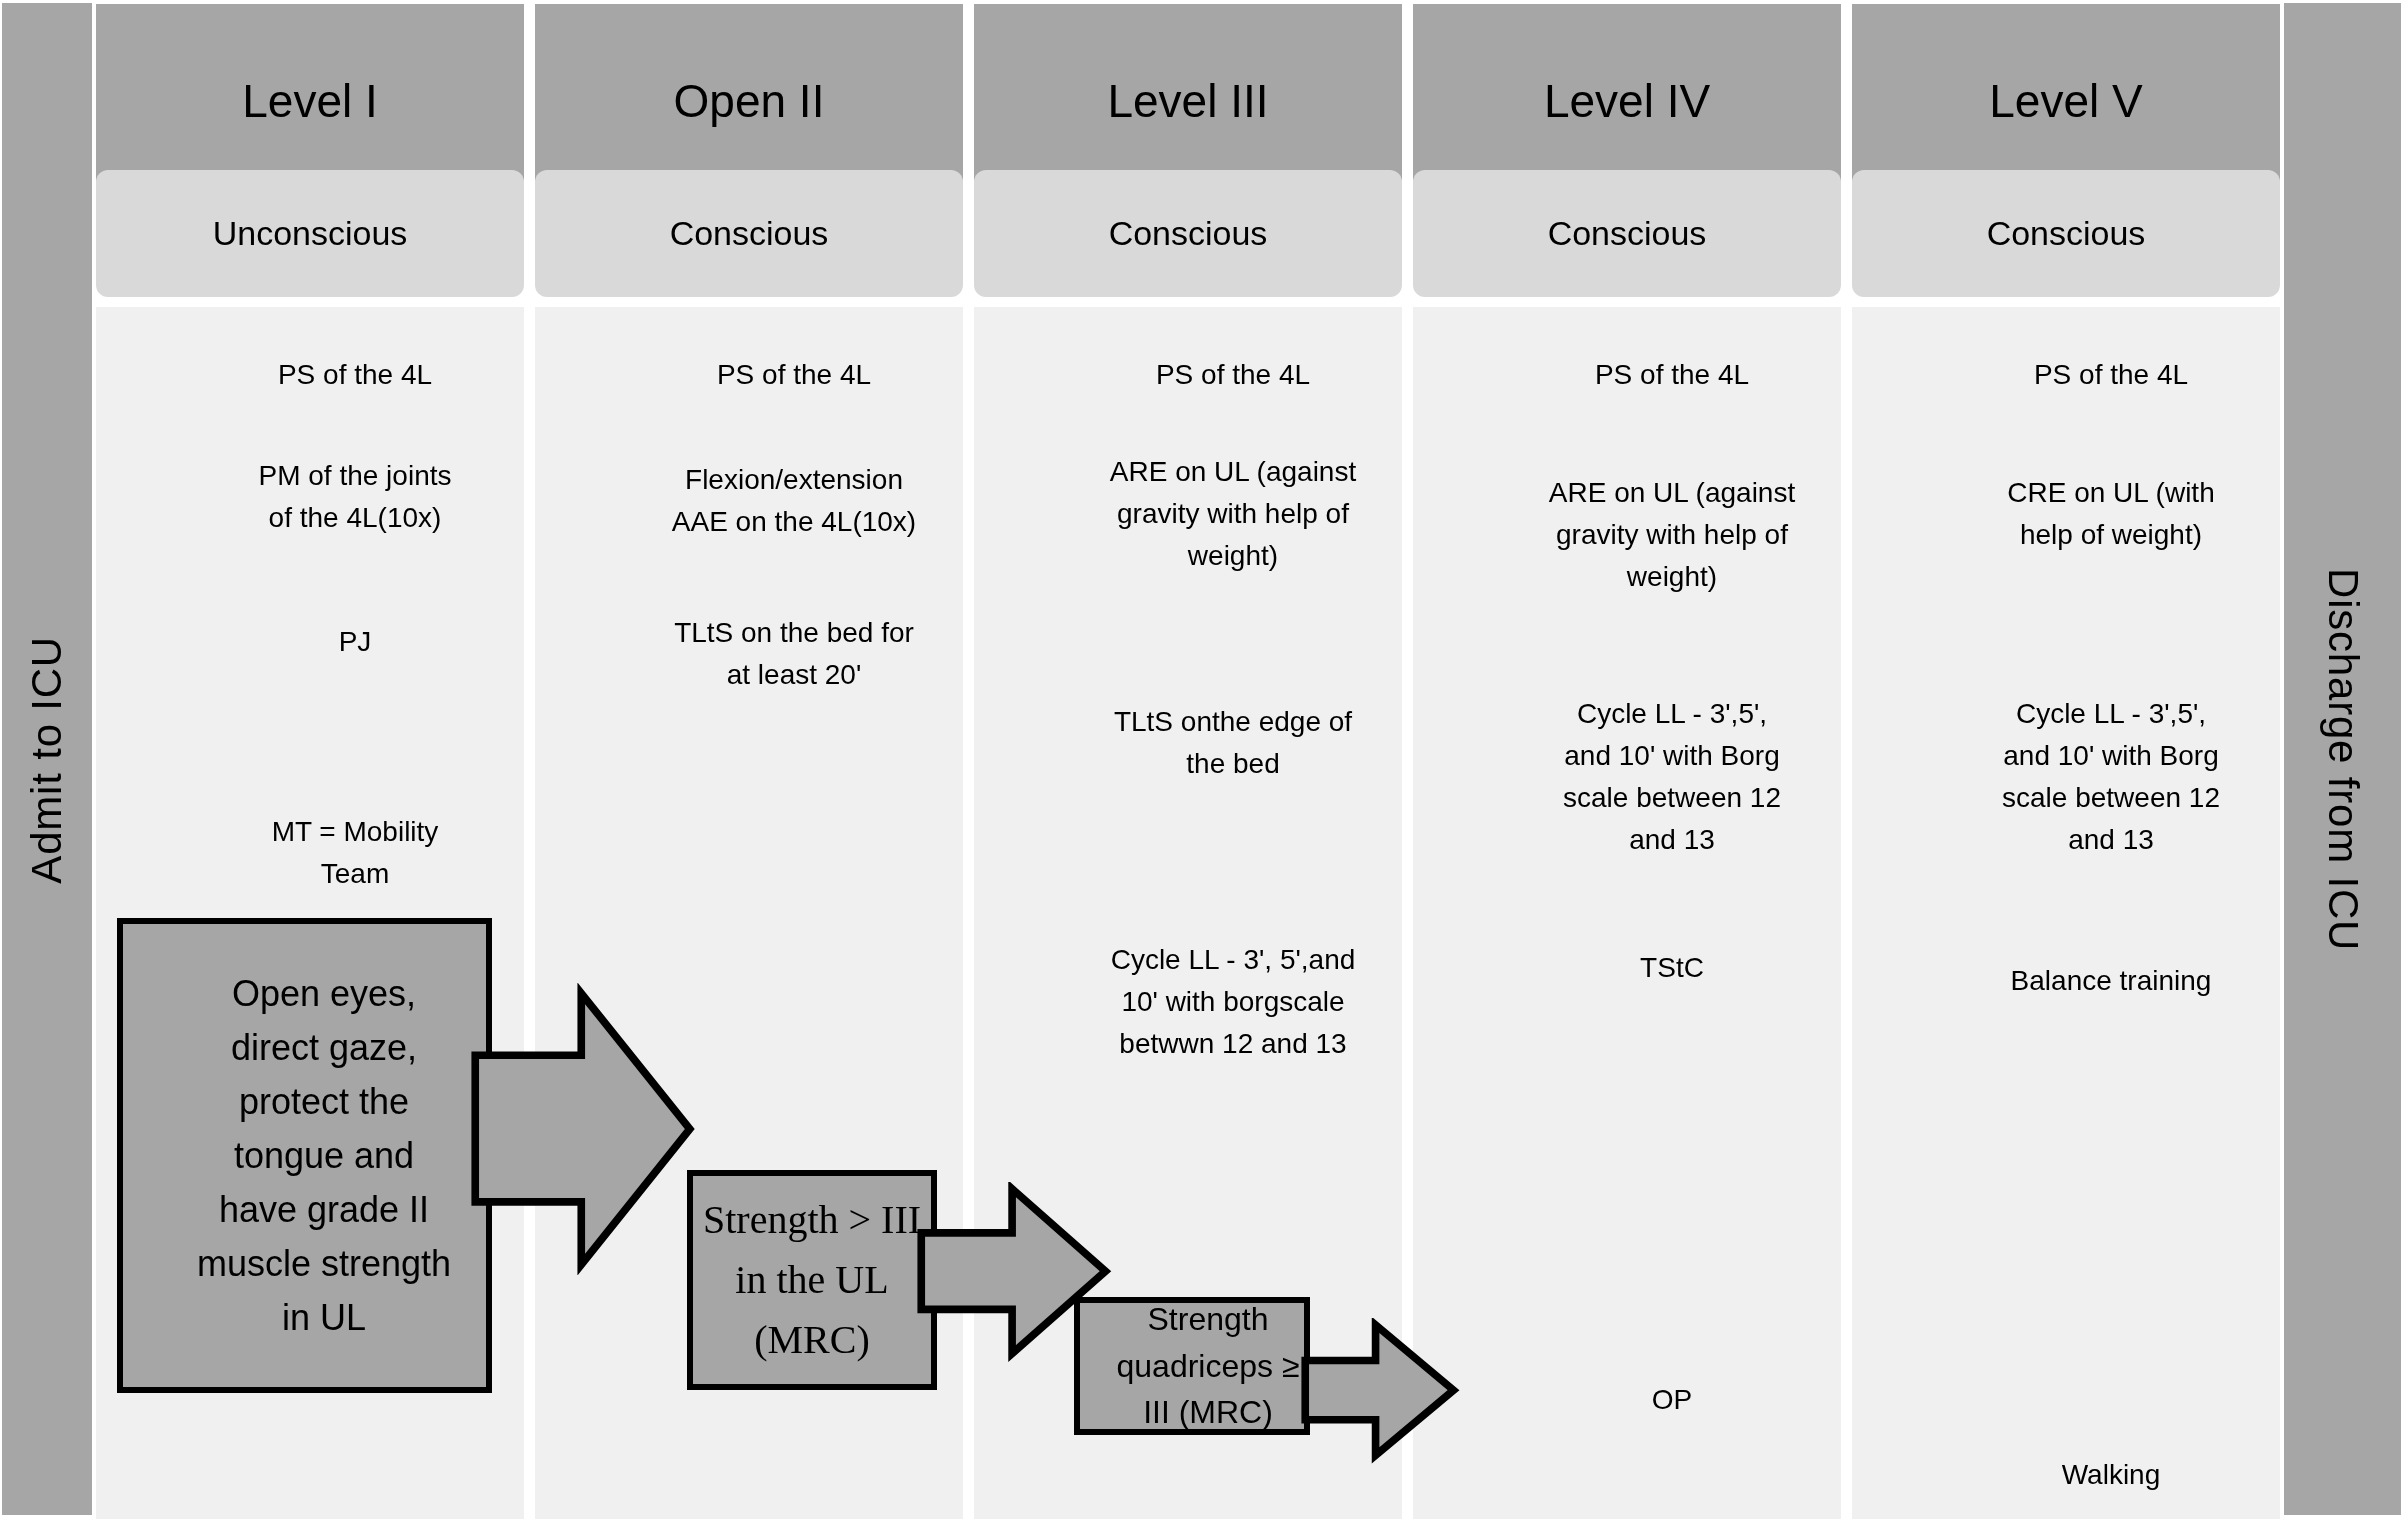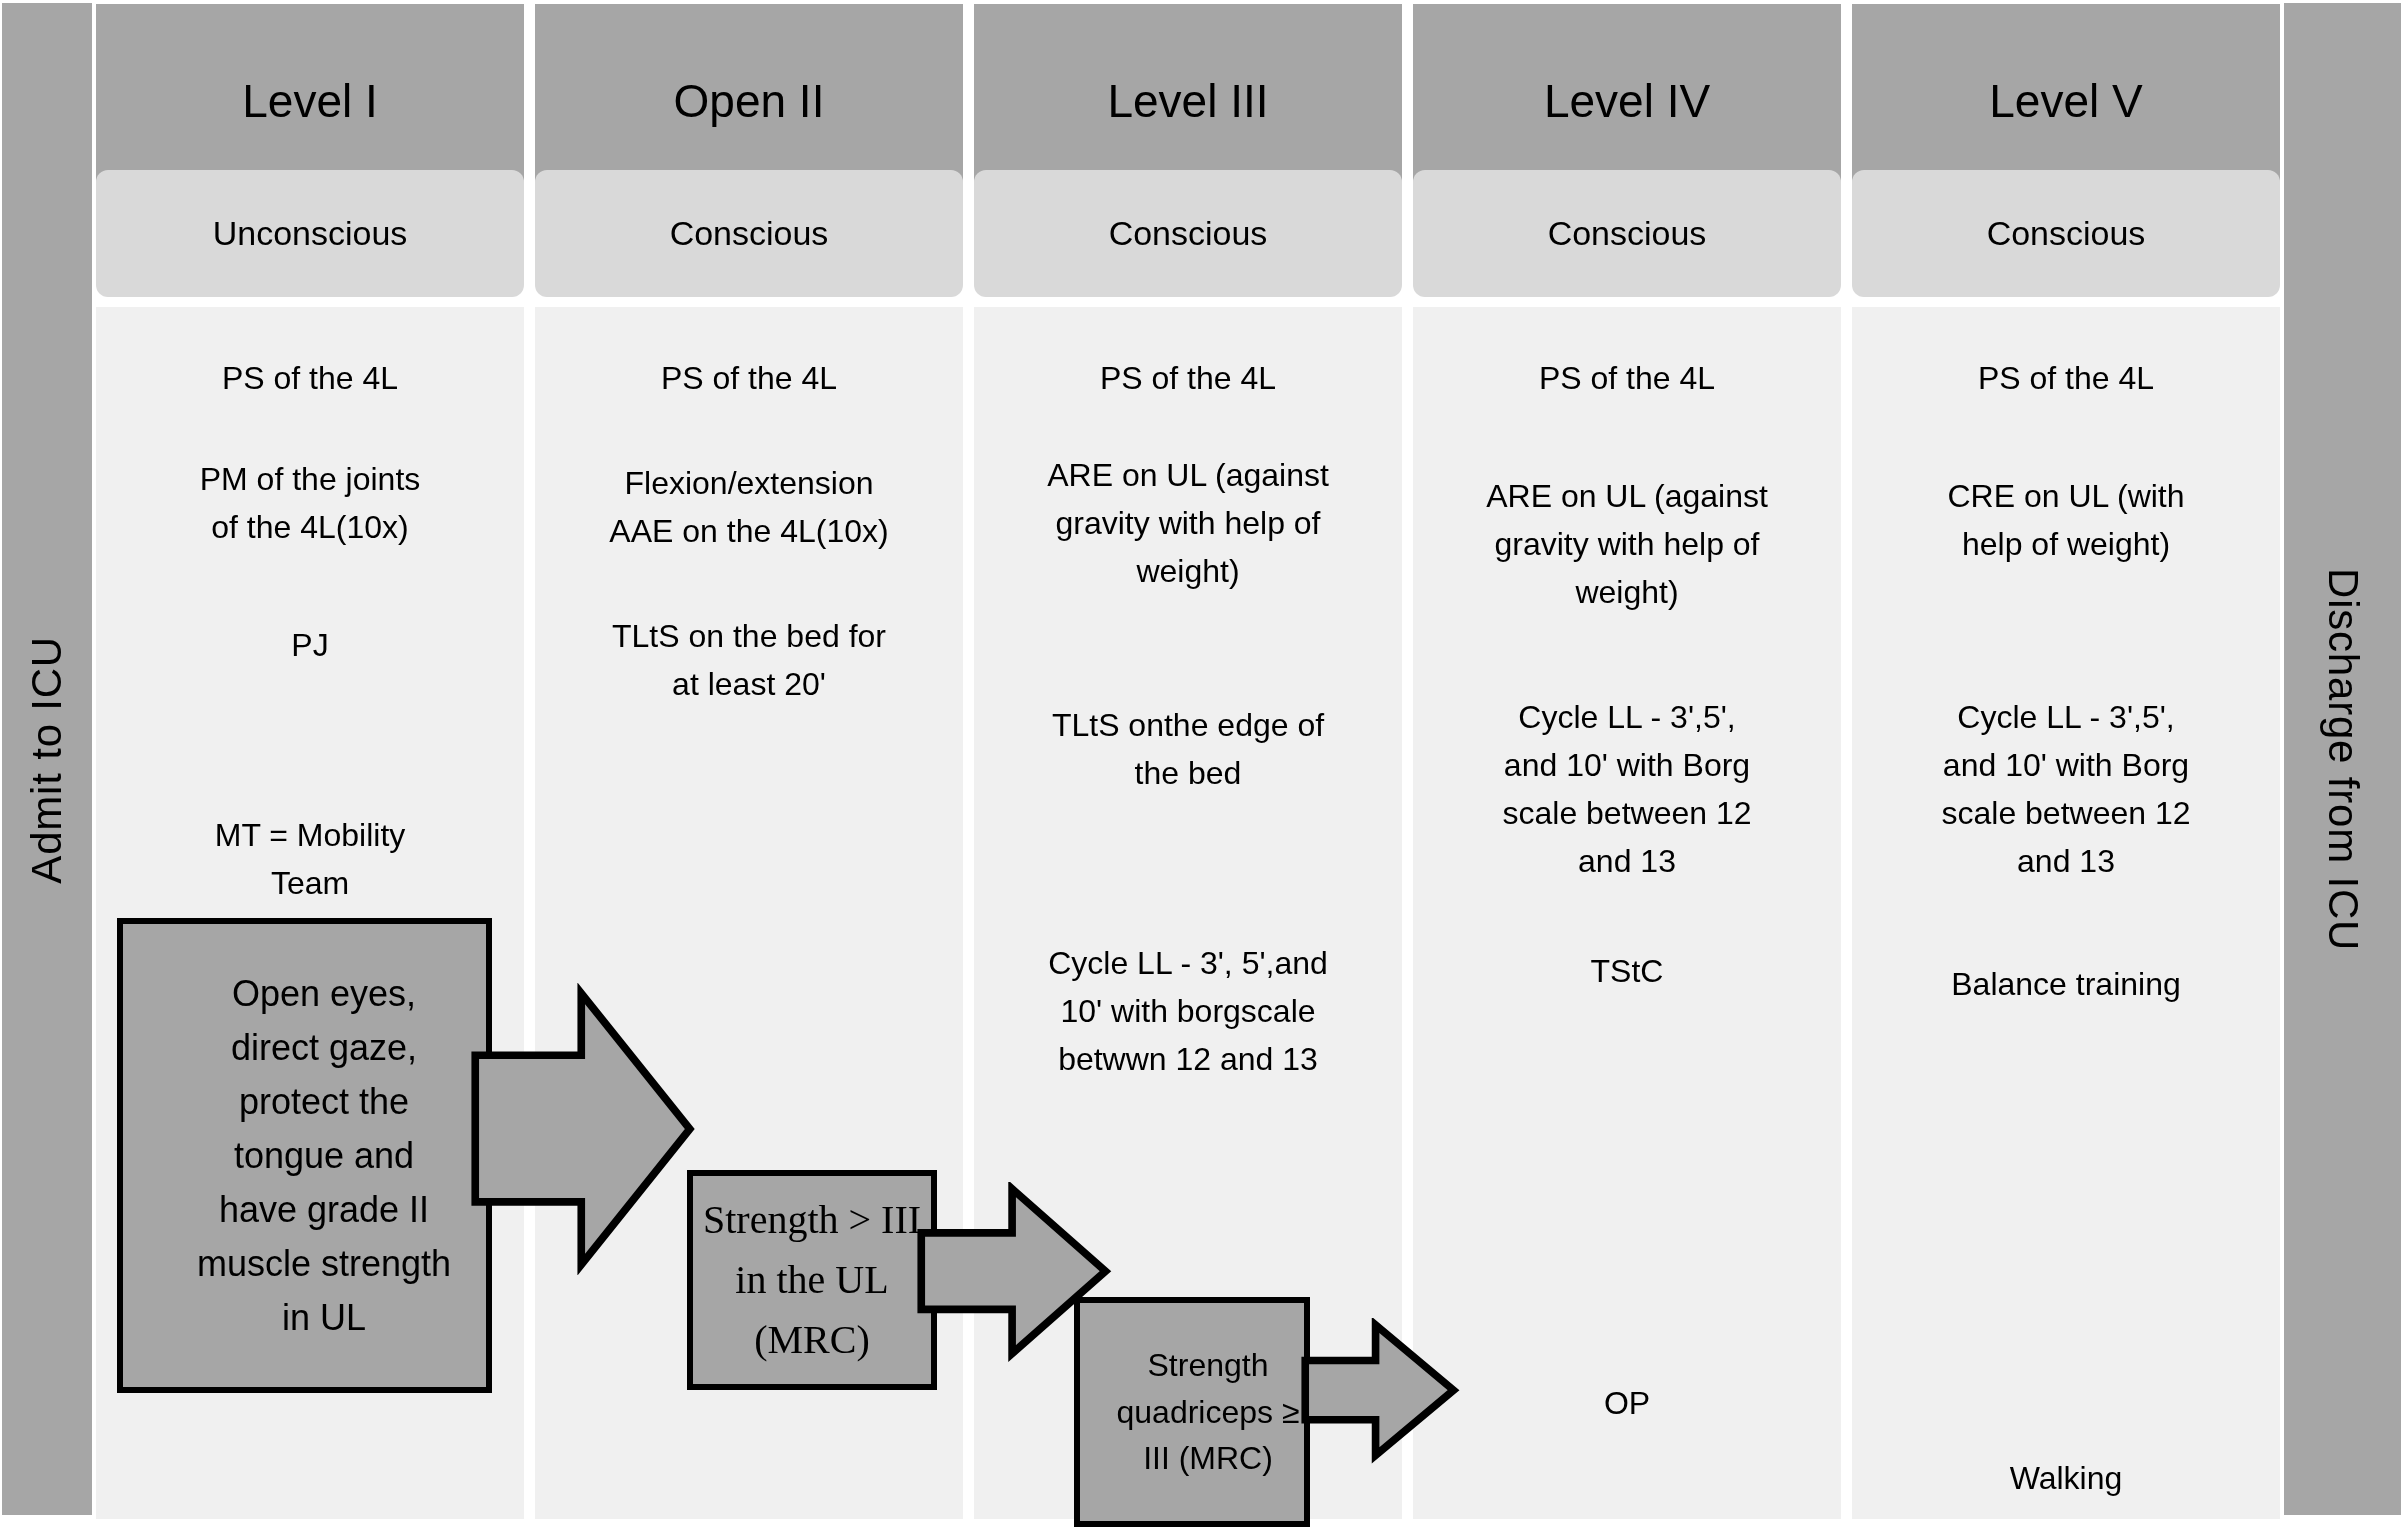--- a/index.html
+++ b/index.html
@@ -16,29 +16,29 @@
   .side.left .vtext { transform:rotate(180deg); }
 
   
   .col { position:absolute; top:0; width:428px; }
   .hdr { position:absolute; top:4.2px;  left:0; width:100%; height:194px; background:#a6a6a6;
          display:flex; align-items:center; justify-content:center; font-size:46px; }
   .state { position:absolute; top:170px; left:0; width:100%; height:127px; background:#d9d9d9;
            display:flex; align-items:center; justify-content:center; font-size:34px;border-radius:12px; }
   .colbody { position:absolute; top:307px; left:0; width:100%; height:1212px; background:#f0f0f0; }
   .item { position:absolute; left:0; width:100%; text-align:center;
-          font-size:32px; line-height:1.5; white-space:pre-line; }
+          font-size:28px; line-height:1.5; white-space:pre-line;padding-left:45px; }
 
   
   .cbox { position:absolute; background:#a6a6a6; border:6.8px solid #000;
           display:flex; align-items:center; justify-content:center; text-align:center;
           white-space:pre-line; box-sizing:border-box; }
   .cbox.b1 { left:117px;  top:918px; width:375px; height:475px; font-size:36px; line-height:1.5;padding-left:39px; }
   .cbox.b2 { left:687px;  top:1170px; width:250px; height:220px; font-size:40px; line-height:1.5;font-family:Liberation Serif, serif; }
-  .cbox.b3 { left:1074px; top:1297px; width:236px; height:230px; font-size:32px; line-height:1.45;padding-left:32px; }
+  .cbox.b3 { left:1074px; top:1297px; width:236px; height:138px; font-size:32px; line-height:1.45;padding-left:32px; }
 
   .arrow { position:absolute; }
   .arrow polygon { fill:#a6a6a6; stroke:#000; stroke-width:9; }
 </style>
 </head>
 <body>
 
 <div class="canvas">
 
   <div class="side left">

